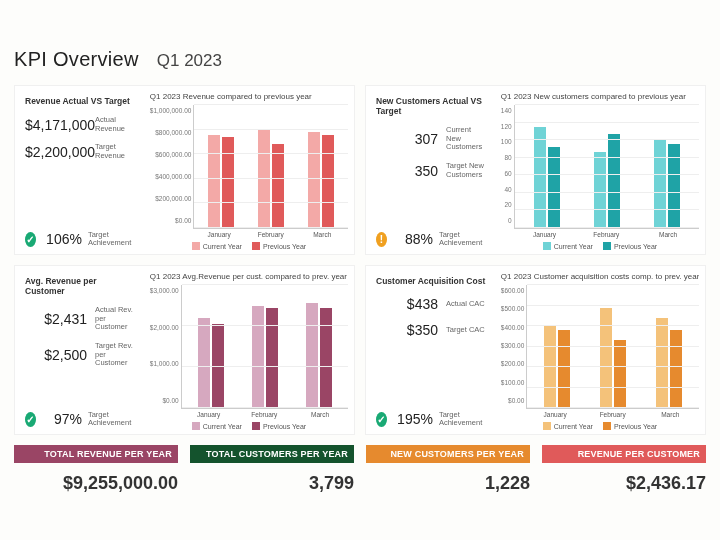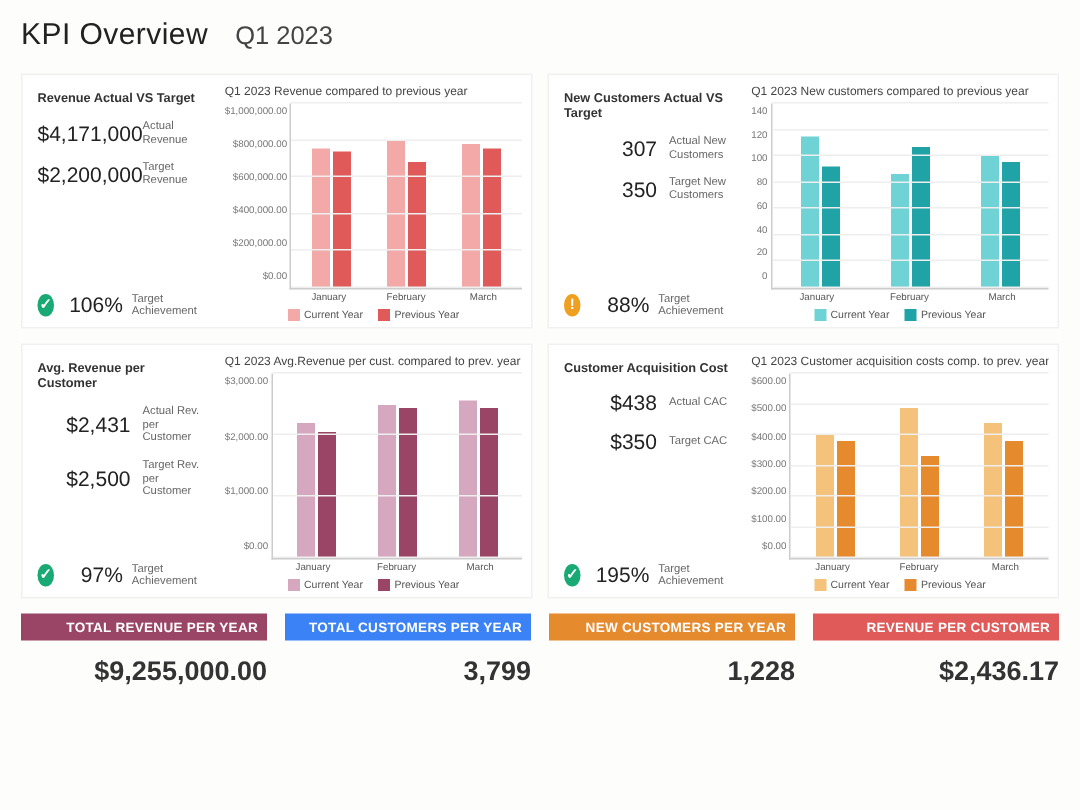--- a/index.html
+++ b/index.html
@@ -1,17 +1,17 @@
 <!DOCTYPE html>
 <html><head>
 <meta charset="utf-8">
 <style>
   * { box-sizing: border-box; margin: 0; padding: 0; }
   body { font-family: Arial, Helvetica, sans-serif; background: #fdfdfb; width: 720px; height: 540px; overflow: hidden; color: #222; }
-  .page { padding: 12px 14px 8px 14px; }
+  .page { padding: 12px 14px 8px 14px; margin-top: 36px; }
   .header { display: flex; gap: 18px; align-items: baseline; margin-bottom: 14px; }
   .header h1 { font-size: 20px; font-weight: 500; letter-spacing: 0.3px; }
   .header .period { font-size: 17px; font-weight: 400; color: #444; }
   .grid { display: grid; grid-template-columns: 1fr 1fr; gap: 10px; margin-bottom: 10px; }
   .card { background: #fff; display: flex; height: 170px; border: 1px solid #f0f0f0; }
   .card .left { width: 38%; padding: 10px 8px 6px 10px; display: flex; flex-direction: column; }
   .card .right { width: 62%; padding: 6px 6px 4px 6px; display: flex; flex-direction: column; }
   .metric-title { font-size: 8.5px; font-weight: 700; color: #333; margin-bottom: 10px; }
   .chart-title { font-size: 8px; color: #444; margin-bottom: 4px; white-space: nowrap; overflow: hidden; }
   .metric-row { display: flex; align-items: center; gap: 8px; margin-bottom: 10px; }
@@ -114,21 +114,21 @@
               <span>Previous Year</span>
             </div>
           </div>
         </div>
       </div>
       <div class="card">
         <div class="left">
           <div class="metric-title">New Customers Actual VS Target</div>
           <div class="metric-row">
             <div class="metric-val">307</div>
-            <div class="metric-lbl">Actual New Customers</div>
+            <div class="metric-lbl">Current New Customers</div>
           </div>
           <div class="metric-row">
             <div class="metric-val">350</div>
             <div class="metric-lbl">Target New Customers</div>
           </div>
           <div class="ach-row">
             <div class="ach-icon warn">!</div>
             <div class="metric-val" style="min-width: 40px;">88%</div>
             <div class="metric-lbl">Target Achievement</div>
           </div>
@@ -323,21 +323,21 @@
         </div>
       </div>
     </div>
 
   <div class="footer" id="footer-row">
       <div class="fcard">
         <div class="flabel" style="background: rgb(154, 69, 101);">TOTAL REVENUE PER YEAR</div>
         <div class="fval">$9,255,000.00</div>
       </div>
       <div class="fcard">
-        <div class="flabel" style="background: #3b82f6;">TOTAL CUSTOMERS PER YEAR</div>
+        <div class="flabel" style="background: #14532d;">TOTAL CUSTOMERS PER YEAR</div>
         <div class="fval">3,799</div>
       </div>
       <div class="fcard">
         <div class="flabel" style="background: rgb(230, 138, 46);">NEW CUSTOMERS PER YEAR</div>
         <div class="fval">1,228</div>
       </div>
       <div class="fcard">
         <div class="flabel" style="background: rgb(224, 90, 90);">REVENUE PER CUSTOMER</div>
         <div class="fval">$2,436.17</div>
       </div>

